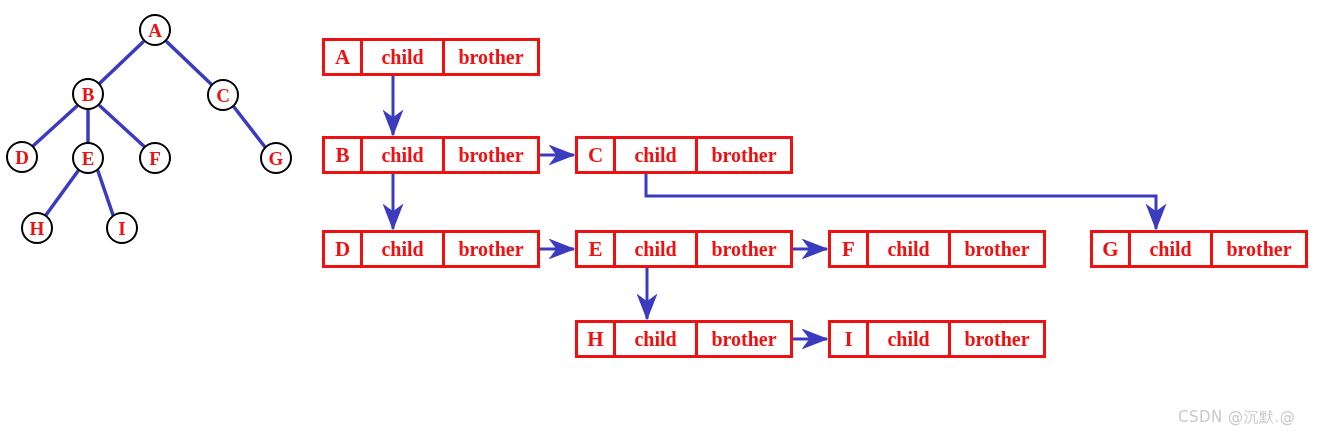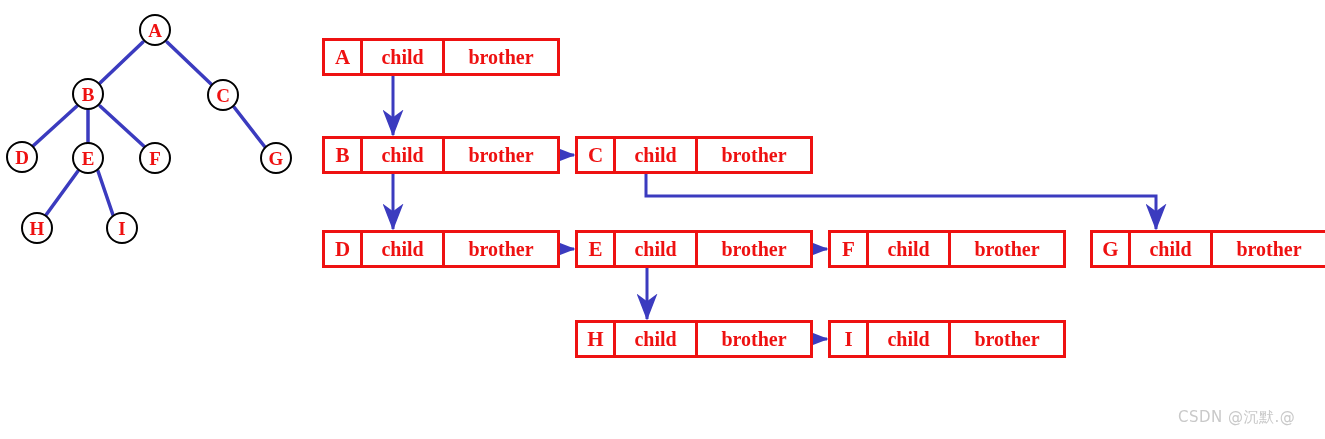--- a/index.html
+++ b/index.html
@@ -75,21 +75,21 @@
     width: 38px;
     font-size: 21px;
     border-right: 3px solid #ee1111;
   }
   .cell-child {
     width: 82px;
     font-size: 20px;
     border-right: 3px solid #ee1111;
   }
   .cell-brother {
-    width: 112px;
+    width: 92px;
     font-size: 20px;
   }
 
   
   #arrow-layer {
     position: absolute;
     left: 0;
     top: 0;
     width: 1325px;
     height: 439px;

